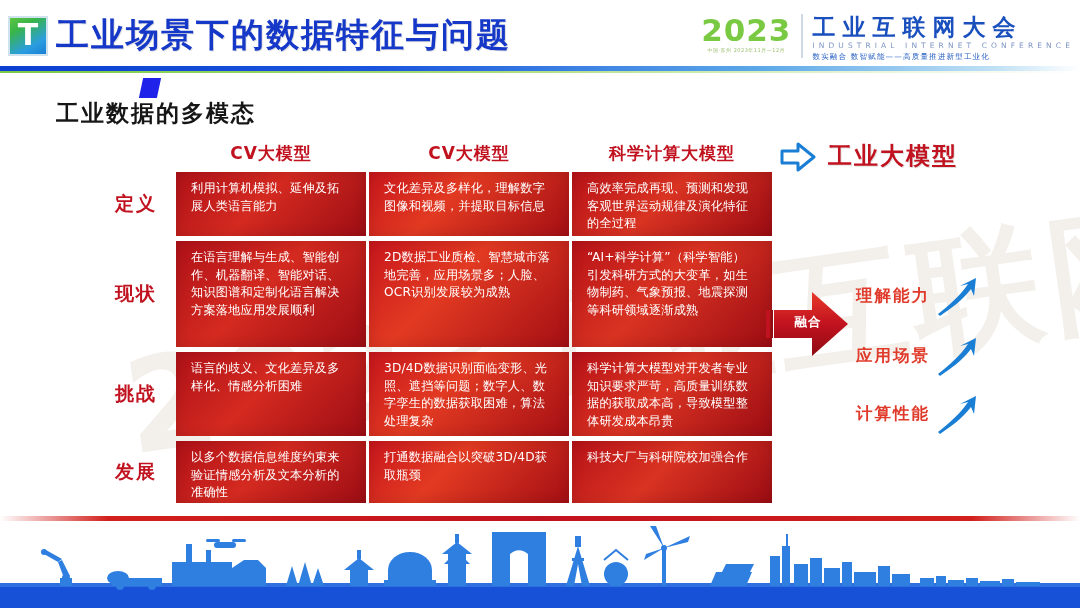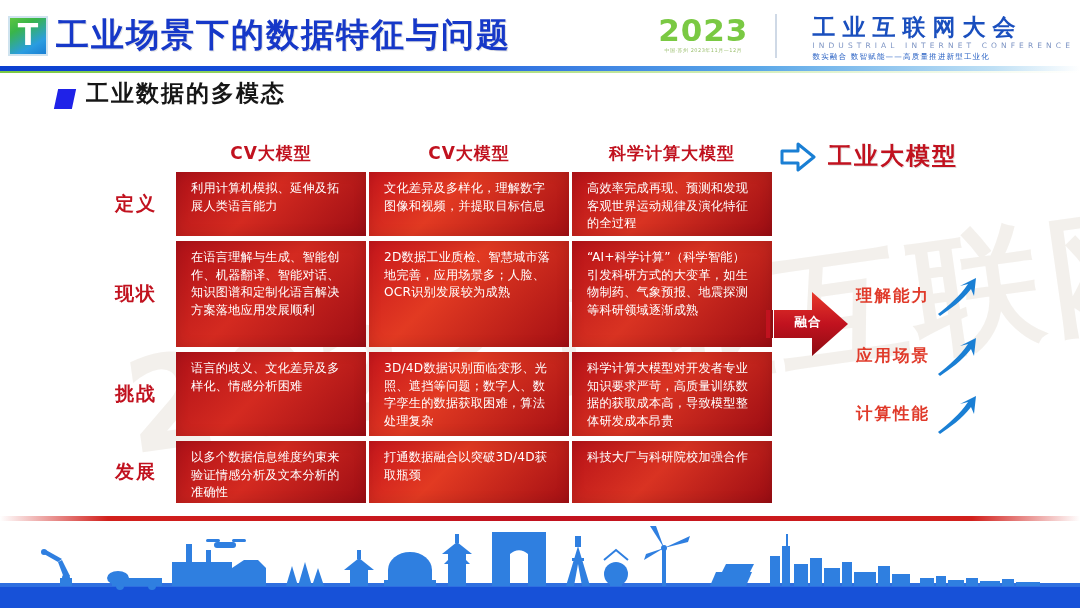--- a/index.html
+++ b/index.html
@@ -43,42 +43,42 @@
     position:absolute; left:0; top:66px; width:1080px; height:5px;
     background:linear-gradient(90deg,#0b3fd0 0%,#1a55dd 35%,#5aa7e8 70%,#bfe0f5 92%,#ffffff 100%);
   }
   .header-rule2{
     position:absolute; left:0; top:71px; width:1080px; height:2px;
     background:linear-gradient(90deg,#7ac943 0%,#a9dd7a 45%,#e6f5d8 80%,#ffffff 100%);
   }
 
   
   .conf{ position:absolute; right:6px; top:14px; display:flex; align-items:flex-start; z-index:6; }
-  .conf-year{ position:relative; padding-right:27px; text-align:center; }
+  .conf-year{ position:relative; padding-right:10px; text-align:center; }
   .conf-year .yr{
     font-size:31px; font-weight:700; color:#7ac943; letter-spacing:1px; line-height:32px;
   }
   .conf-year .yr-sub{
     font-size:5px; color:#9bbf6e; letter-spacing:.5px; line-height:8px; white-space:nowrap;
   }
   .conf-divider{ width:2px; height:44px; background:#cfd9e6; margin:0 9px 0 0; }
-  .conf-main{ text-align:left;margin-left:26px; }
+  .conf-main{ text-align:left; }
   .conf-cn{
     font-size:23px; font-weight:700; color:#1a4fbe; letter-spacing:7px;
     line-height:26px; white-space:nowrap;
   }
   .conf-en{
     font-size:7.5px; color:#7e95c4; letter-spacing:4.1px; line-height:11px; white-space:nowrap;
   }
   .conf-tag{
     font-size:7.5px; color:#2a62c4; letter-spacing:1.2px; line-height:11px; white-space:nowrap;
   }
 
   
-  .section-head{ position:absolute; left:56px; top:78px; display:flex; align-items:flex-end; z-index:5; }
+  .section-head{ position:absolute; left:56px; top:78px; display:flex; align-items:center; z-index:5;flex-direction:column; }
   .section-bullet{
     width:18px; height:20px; background:#1f22e8;
     transform:skewX(-12deg); margin-right:12px;
   }
   .section-title{
     font-size:23px; font-weight:700; color:#161616; letter-spacing:2px; white-space:nowrap;
   }
 
   
   .matrix{ position:absolute; left:96px; top:140px; width:690px; z-index:4; }

